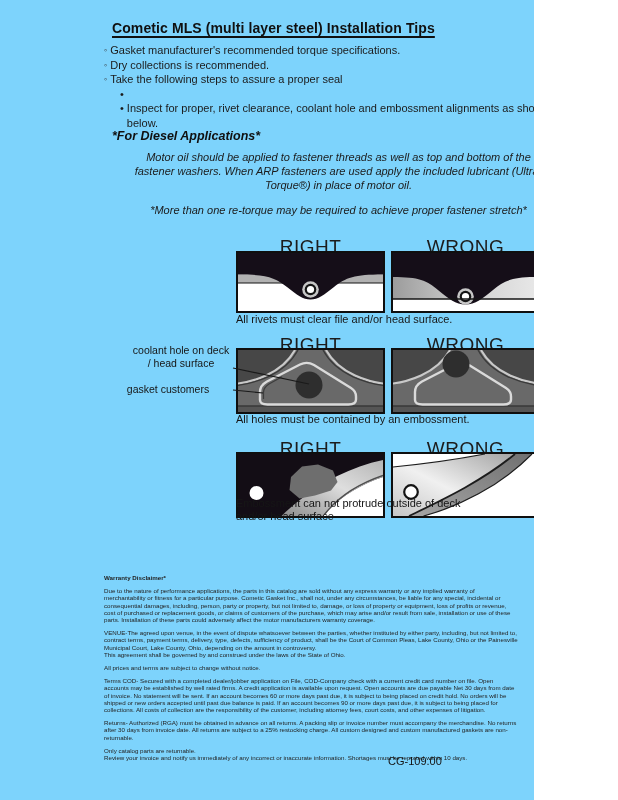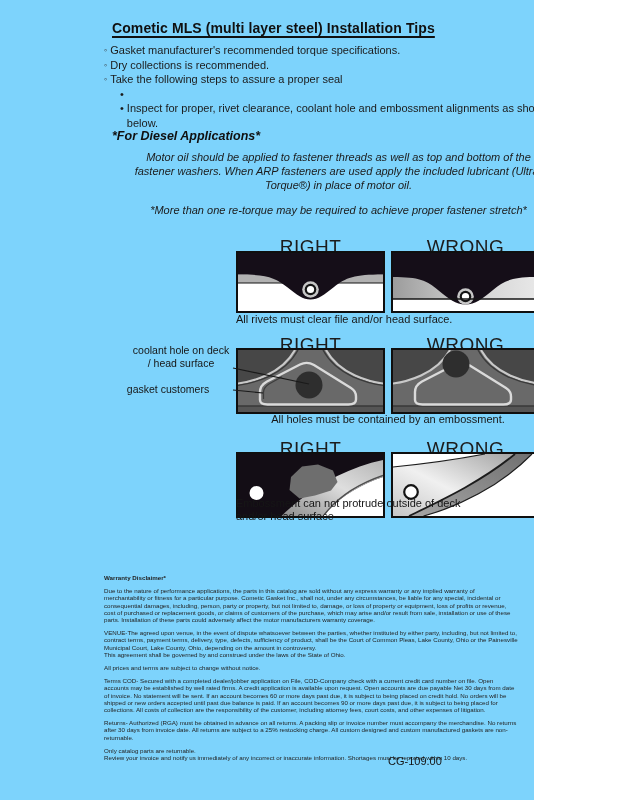--- a/index.html
+++ b/index.html
@@ -141,21 +141,21 @@
       <line x1="0" y1="56" x2="145" y2="56" stroke="#383838" stroke-width="1.4"></line>
       <path d="M0,0 H57 C51,11 41,19.5 28,25.5 C18.5,29.8 8,32.5 0,33.5 Z" fill="#474747"></path>
       <path d="M145,0 H88 C94,11 104,19.5 117,25.5 C126.5,29.8 137,32.5 145,33.5 Z" fill="#474747"></path>
       <path d="M57,0 C51,11 41,19.5 28,25.5 C18.5,29.8 8,32.5 0,33.5" fill="none" stroke="#c9c9c9" stroke-width="2.2"></path>
       <path d="M88,0 C94,11 104,19.5 117,25.5 C126.5,29.8 137,32.5 145,33.5" fill="none" stroke="#c9c9c9" stroke-width="2.2"></path>
       <path d="M85,0 C91,11.5 101.5,20.5 115,26.8 C125,31.2 136.5,34.2 145,35.4" fill="none" stroke="#3a3a3a" stroke-width="1.3"></path>
       <path d="M22,50 L22,42 C22,37.5 24.5,34 29,31.5 L62,14.5 C66.5,12.2 71.5,12.4 76,15 L113,38 C116.5,40.2 118,43.2 118,46.5 L118,49.5 C118,52.8 115,54.5 110.5,54.5 L29.5,54.5 C25,54.5 22,53.5 22,50 Z" fill="none" stroke="#dadada" stroke-width="2.4"></path>
       <circle cx="63" cy="14" r="13.5" fill="#2e2e2e"></circle>
     </svg>
   </div>
-  <div class="cap" style="left:236px;top:413px;width:304px;text-align:center;">All holes must be contained by an embossment.</div>
+  <div class="cap" style="left:236px;top:413px;width:304px;text-align:left;">All holes must be contained by an embossment.</div>
 
   <div class="hdr" style="left:236px;top:438px;">RIGHT</div>
   <div class="hdr" style="left:391px;top:438px;">WRONG</div>
 
   <div class="dbox" style="left:236px;top:452px;">
     <svg viewBox="0 0 145 62" width="145" height="62">
       <defs>
         <linearGradient id="g3r" x1="0" y1="1" x2="1" y2="0">
           <stop offset="0" stop-color="#8d8d8d"></stop>
             <stop offset="0.55" stop-color="#dedede"></stop>

